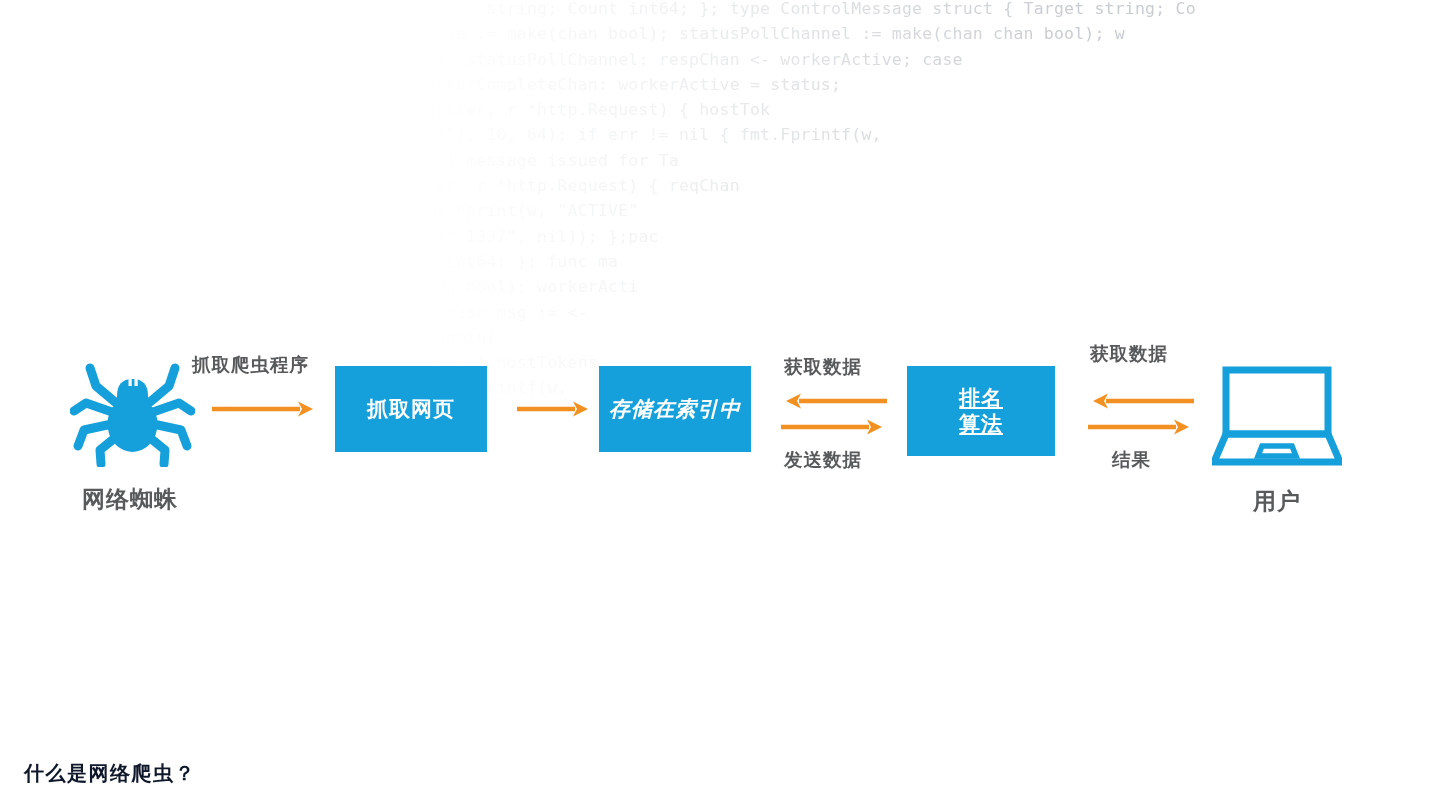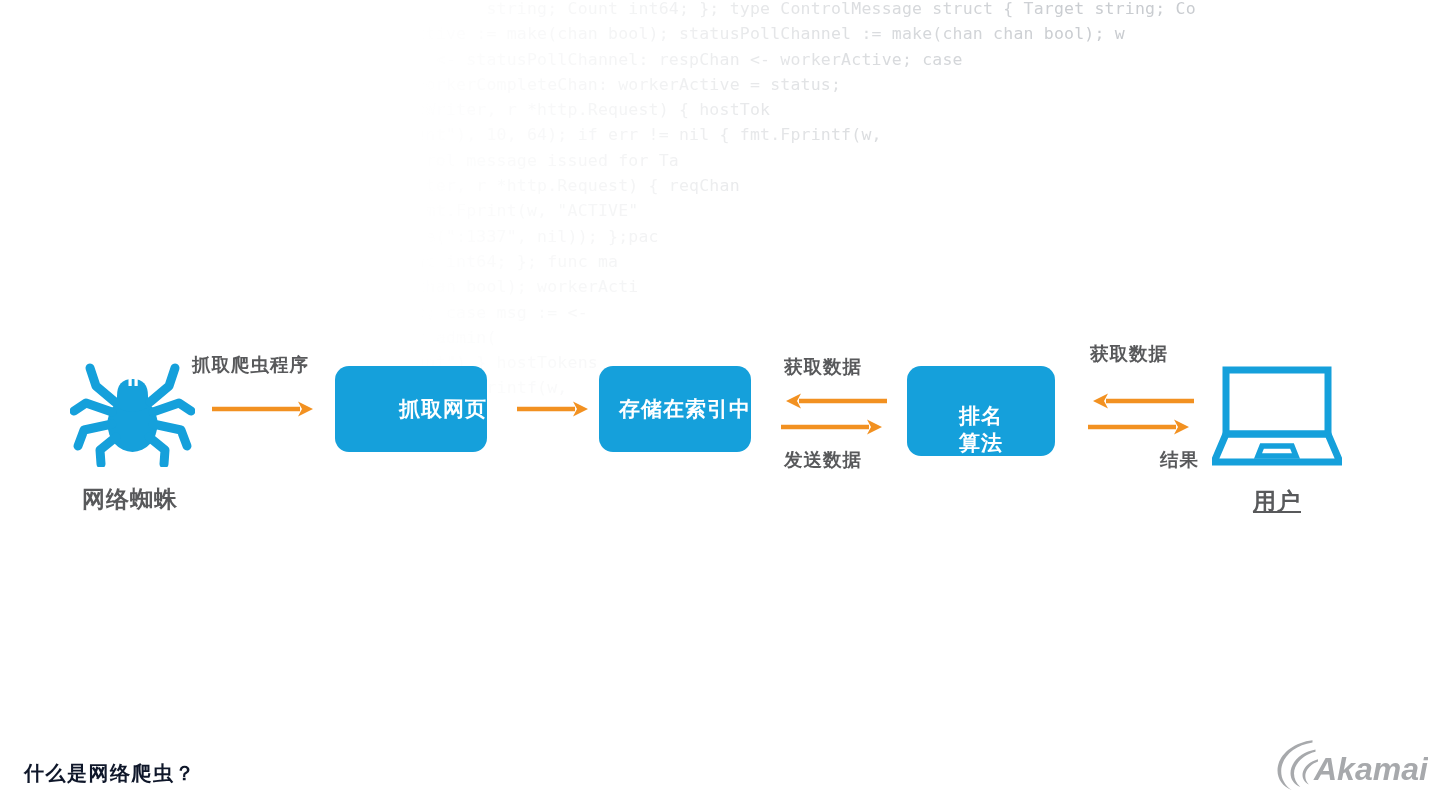--- a/index.html
+++ b/index.html
@@ -38,28 +38,27 @@
     mask-composite:intersect;
   }
   .code-bg .cl{display:block;}
 
   
   .flow{position:absolute;left:0;top:0;width:1440px;height:810px;}
 
   .box{
     position:absolute;
     background:#15A0DB;
-    display:flex;align-items:center;justify-content:flex-end;
+    display:flex;align-items:center;justify-content:center;
     color:#ffffff;
     font-weight:bold;
     font-size:21px;
     letter-spacing:1px;
     text-align:center;
     line-height:1.26;
-    border-radius:14px;
   }
 
   .caption{
     position:absolute;
     color:#58595b;
     font-size:23px;
     font-weight:bold;
     letter-spacing:1px;
     white-space:nowrap;
     text-align:center;
@@ -140,82 +139,70 @@
       <span>抓取网页</span>
     </div>
 
     <div class="icon-wrap" style="left:515px;top:398px;width:75px;height:22px;">
       <svg width="75" height="22" viewBox="0 0 75 22" xmlns="http://www.w3.org/2000/svg">
         <line x1="2" y1="11" x2="60" y2="11" stroke="#F29121" stroke-width="4.5" stroke-linecap="butt"></line>
         <path d="M58 3.5 L73 11 L58 18.5 L62 11 Z" fill="#F29121"></path>
       </svg>
     </div>
 
-    <div class="box" style="left:599px;top:366px;width:152px;height:86px;">
+    <div class="box" style="left:599px;top:366px;width:152px;height:86px;font-style:italic;">
       <span>存储在索引中</span>
     </div>
 
     <div class="arrow-label" style="left:784px;top:354px;">获取数据</div>
 
     <div class="icon-wrap" style="left:779px;top:390px;width:110px;height:48px;">
       <svg width="110" height="48" viewBox="0 0 110 48" xmlns="http://www.w3.org/2000/svg">
 
         <line x1="20" y1="11" x2="108" y2="11" stroke="#F29121" stroke-width="4.5"></line>
         <path d="M22 3.5 L7 11 L22 18.5 L18 11 Z" fill="#F29121"></path>
 
         <line x1="2" y1="37" x2="90" y2="37" stroke="#F29121" stroke-width="4.5"></line>
         <path d="M88 29.5 L103 37 L88 44.5 L92 37 Z" fill="#F29121"></path>
       </svg>
     </div>
 
     <div class="arrow-label" style="left:784px;top:447px;text-align:right;">发送数据</div>
 
-    <div class="box" style="left:907px;top:366px;width:148px;height:90px;flex-direction:column;">
+    <div class="box" style="left:907px;top:366px;width:148px;height:90px;flex-direction:column;text-decoration:underline;">
       <span>排名</span>
       <span>算法</span>
     </div>
 
     <div class="arrow-label" style="left:1090px;top:341px;">获取数据</div>
 
     <div class="icon-wrap" style="left:1086px;top:390px;width:110px;height:48px;">
       <svg width="110" height="48" viewBox="0 0 110 48" xmlns="http://www.w3.org/2000/svg">
         <line x1="20" y1="11" x2="108" y2="11" stroke="#F29121" stroke-width="4.5"></line>
         <path d="M22 3.5 L7 11 L22 18.5 L18 11 Z" fill="#F29121"></path>
         <line x1="2" y1="37" x2="90" y2="37" stroke="#F29121" stroke-width="4.5"></line>
         <path d="M88 29.5 L103 37 L88 44.5 L92 37 Z" fill="#F29121"></path>
       </svg>
     </div>
 
-    <div class="arrow-label" style="left:1160px;top:447px;">结果</div>
+    <div class="arrow-label" style="left:1112px;top:447px;">结果</div>
 
     <div class="icon-wrap" style="left:1212px;top:362px;width:130px;height:110px;">
       <svg width="130" height="110" viewBox="0 0 130 110" xmlns="http://www.w3.org/2000/svg">
         <g stroke="#15A0DB" fill="none" stroke-width="7" stroke-linejoin="miter">
 
           <rect x="14" y="8" width="102" height="64"></rect>
 
           <path d="M14 72 L2 100 L128 100 L116 72 Z"></path>
 
           <path d="M50 84 L80 84 L84 94 L46 94 Z" stroke-width="5.5"></path>
         </g>
       </svg>
     </div>
 
-    <div class="caption" style="left:1192px;top:486px;width:170px;text-decoration:underline;">用户</div>
+    <div class="caption" style="left:1192px;top:486px;width:170px;">用户</div>
 
   </div>
 
   <div class="footer-title">什么是网络爬虫？</div>
 
-  <div class="akamai">
-    <svg width="160" height="58" viewBox="0 0 160 58" xmlns="http://www.w3.org/2000/svg">
-
-      <g fill="#a7a9ac">
-        <path d="M44.5 4.2 C24 6.5 9.5 20 9.5 34.5 C9.5 43.5 15 50.5 23.5 54 C16.8 49.2 13.2 42.6 13.2 35.2 C13.2 21.6 26 9.4 44.5 6.6 Z"></path>
-        <path d="M47.5 13.5 C32.5 16.2 22.5 26.5 22.5 37.2 C22.5 43.4 26.3 48.4 32.3 51.1 C28.2 47.3 26 42.6 26 37.6 C26 28.2 34.8 18.8 47.5 15.8 Z"></path>
-        <path d="M50 23.2 C40.5 25.8 34.5 32.4 34.5 39.1 C34.5 43.2 36.9 46.6 40.8 48.6 C38.4 46 37.3 43.1 37.3 40.1 C37.3 34.4 42.2 28.2 50 25.4 Z"></path>
-      </g>
-
-      <text x="46" y="44" font-family="'Liberation Sans','DejaVu Sans',sans-serif" font-size="32" font-weight="bold" font-style="italic" fill="#a7a9ac">Akamai</text>
-    </svg>
-  </div>
 
 </div>
 
 </body></html>

